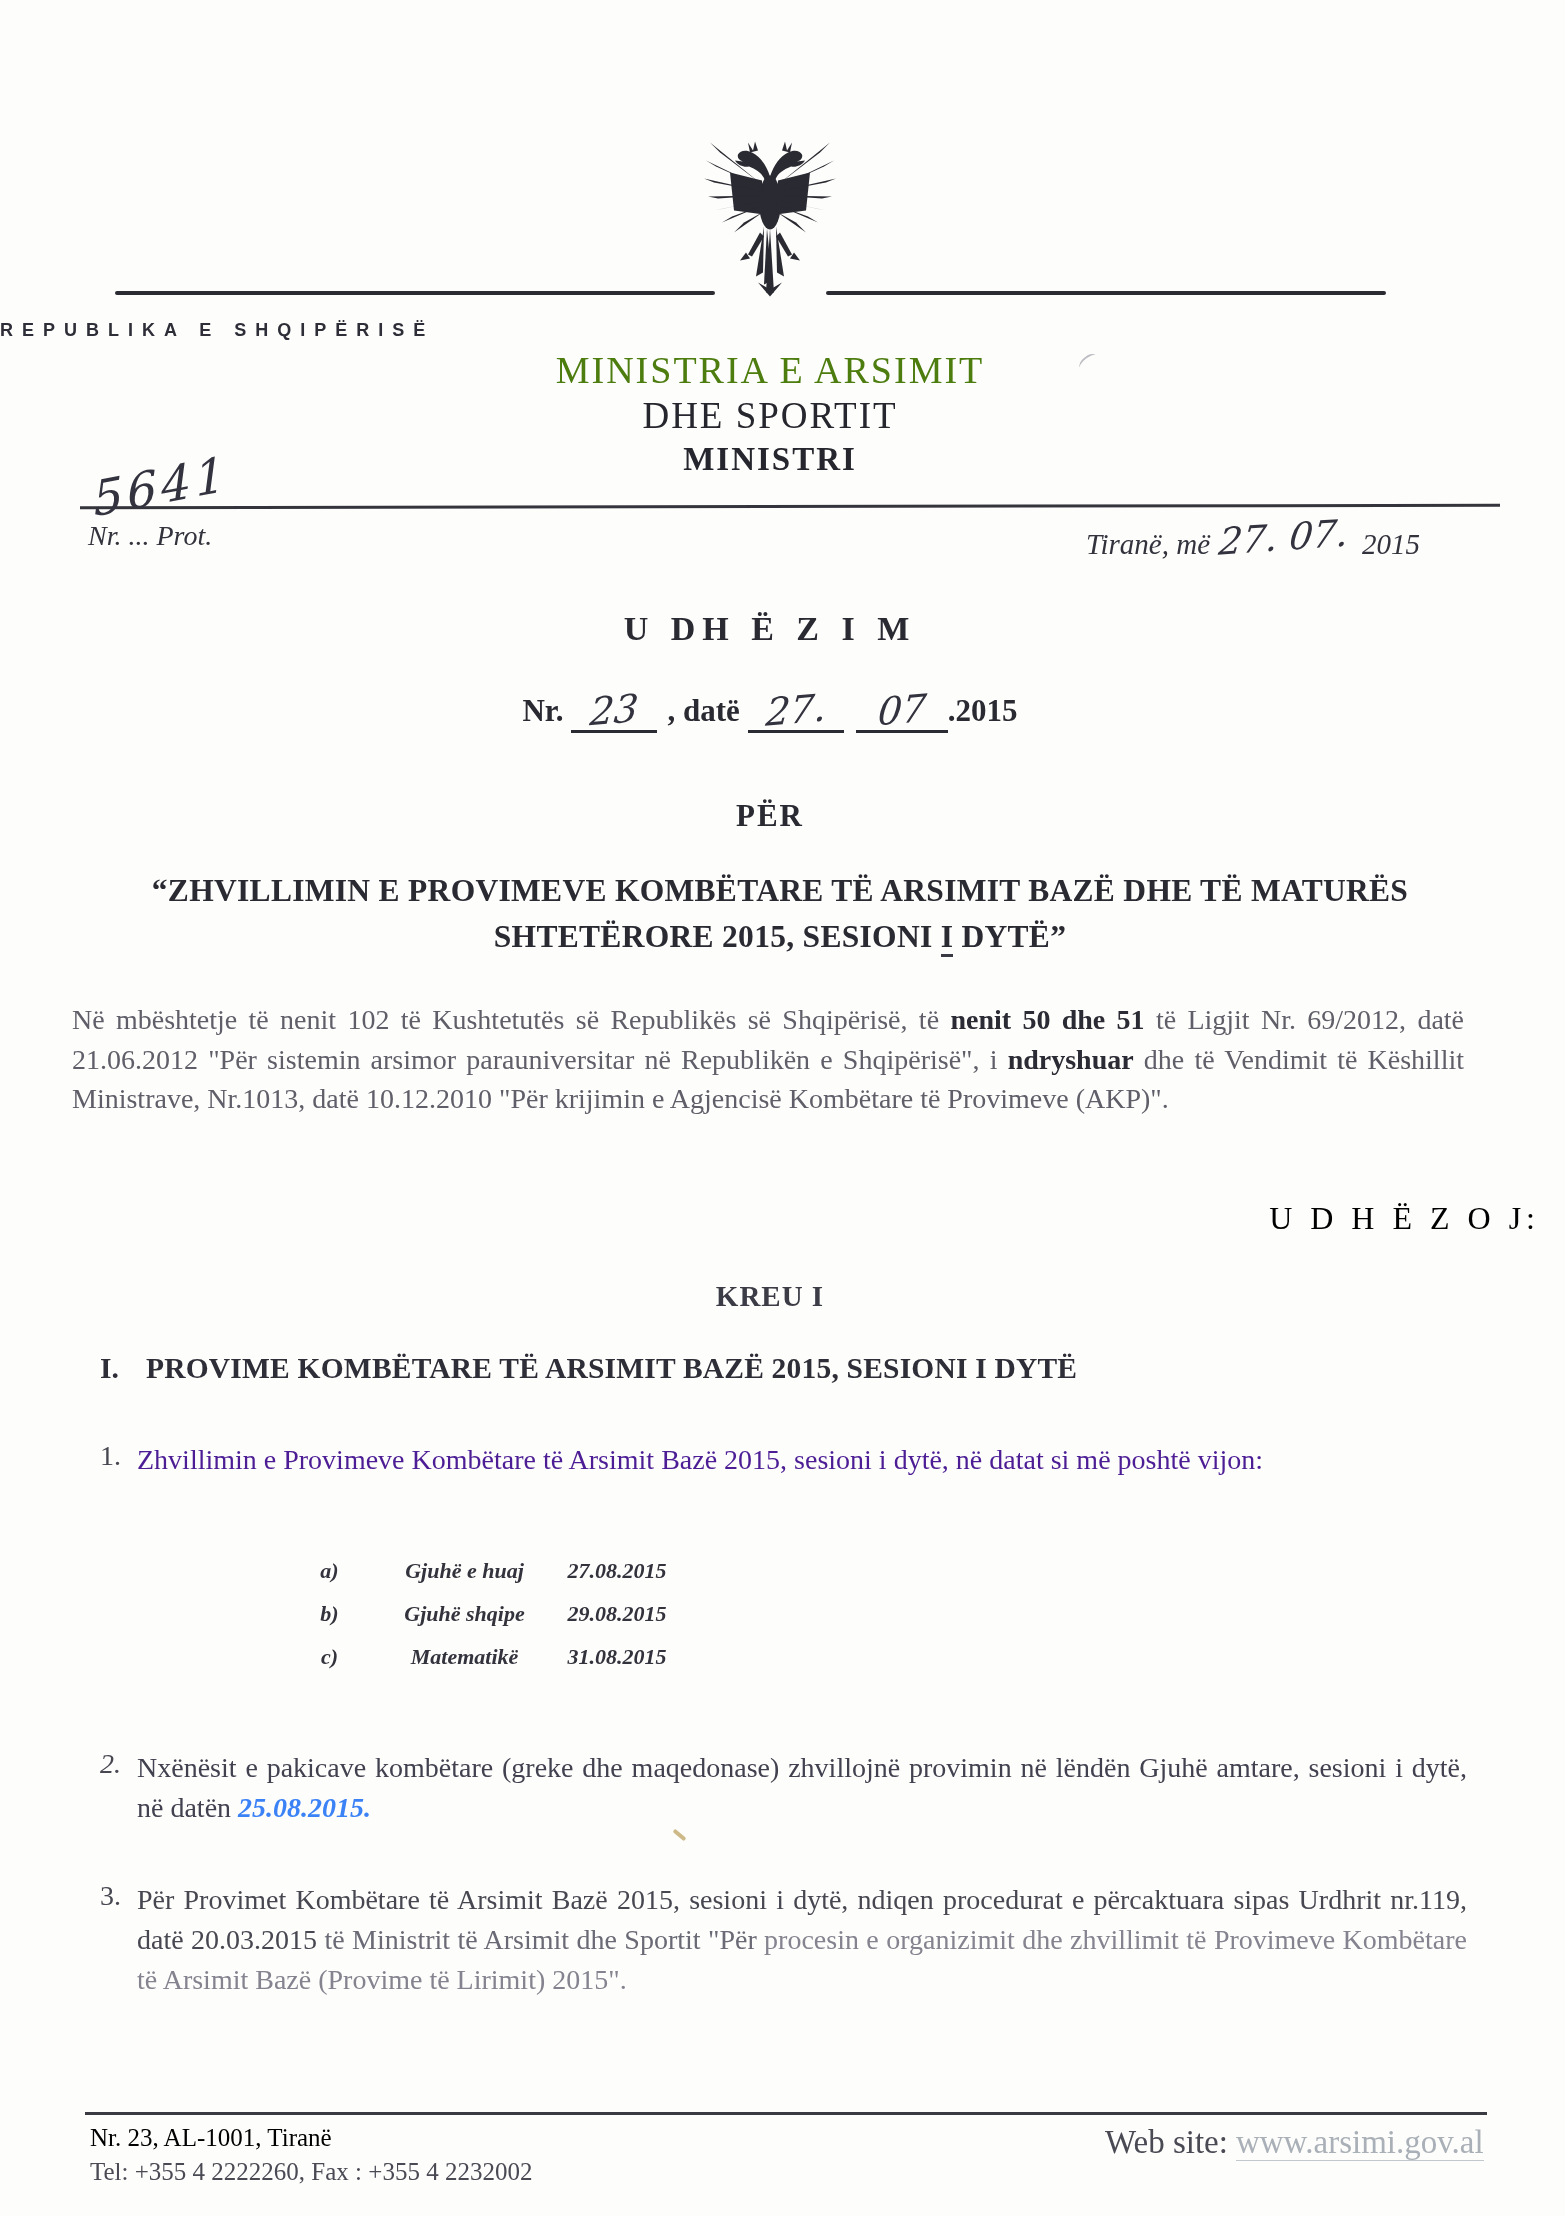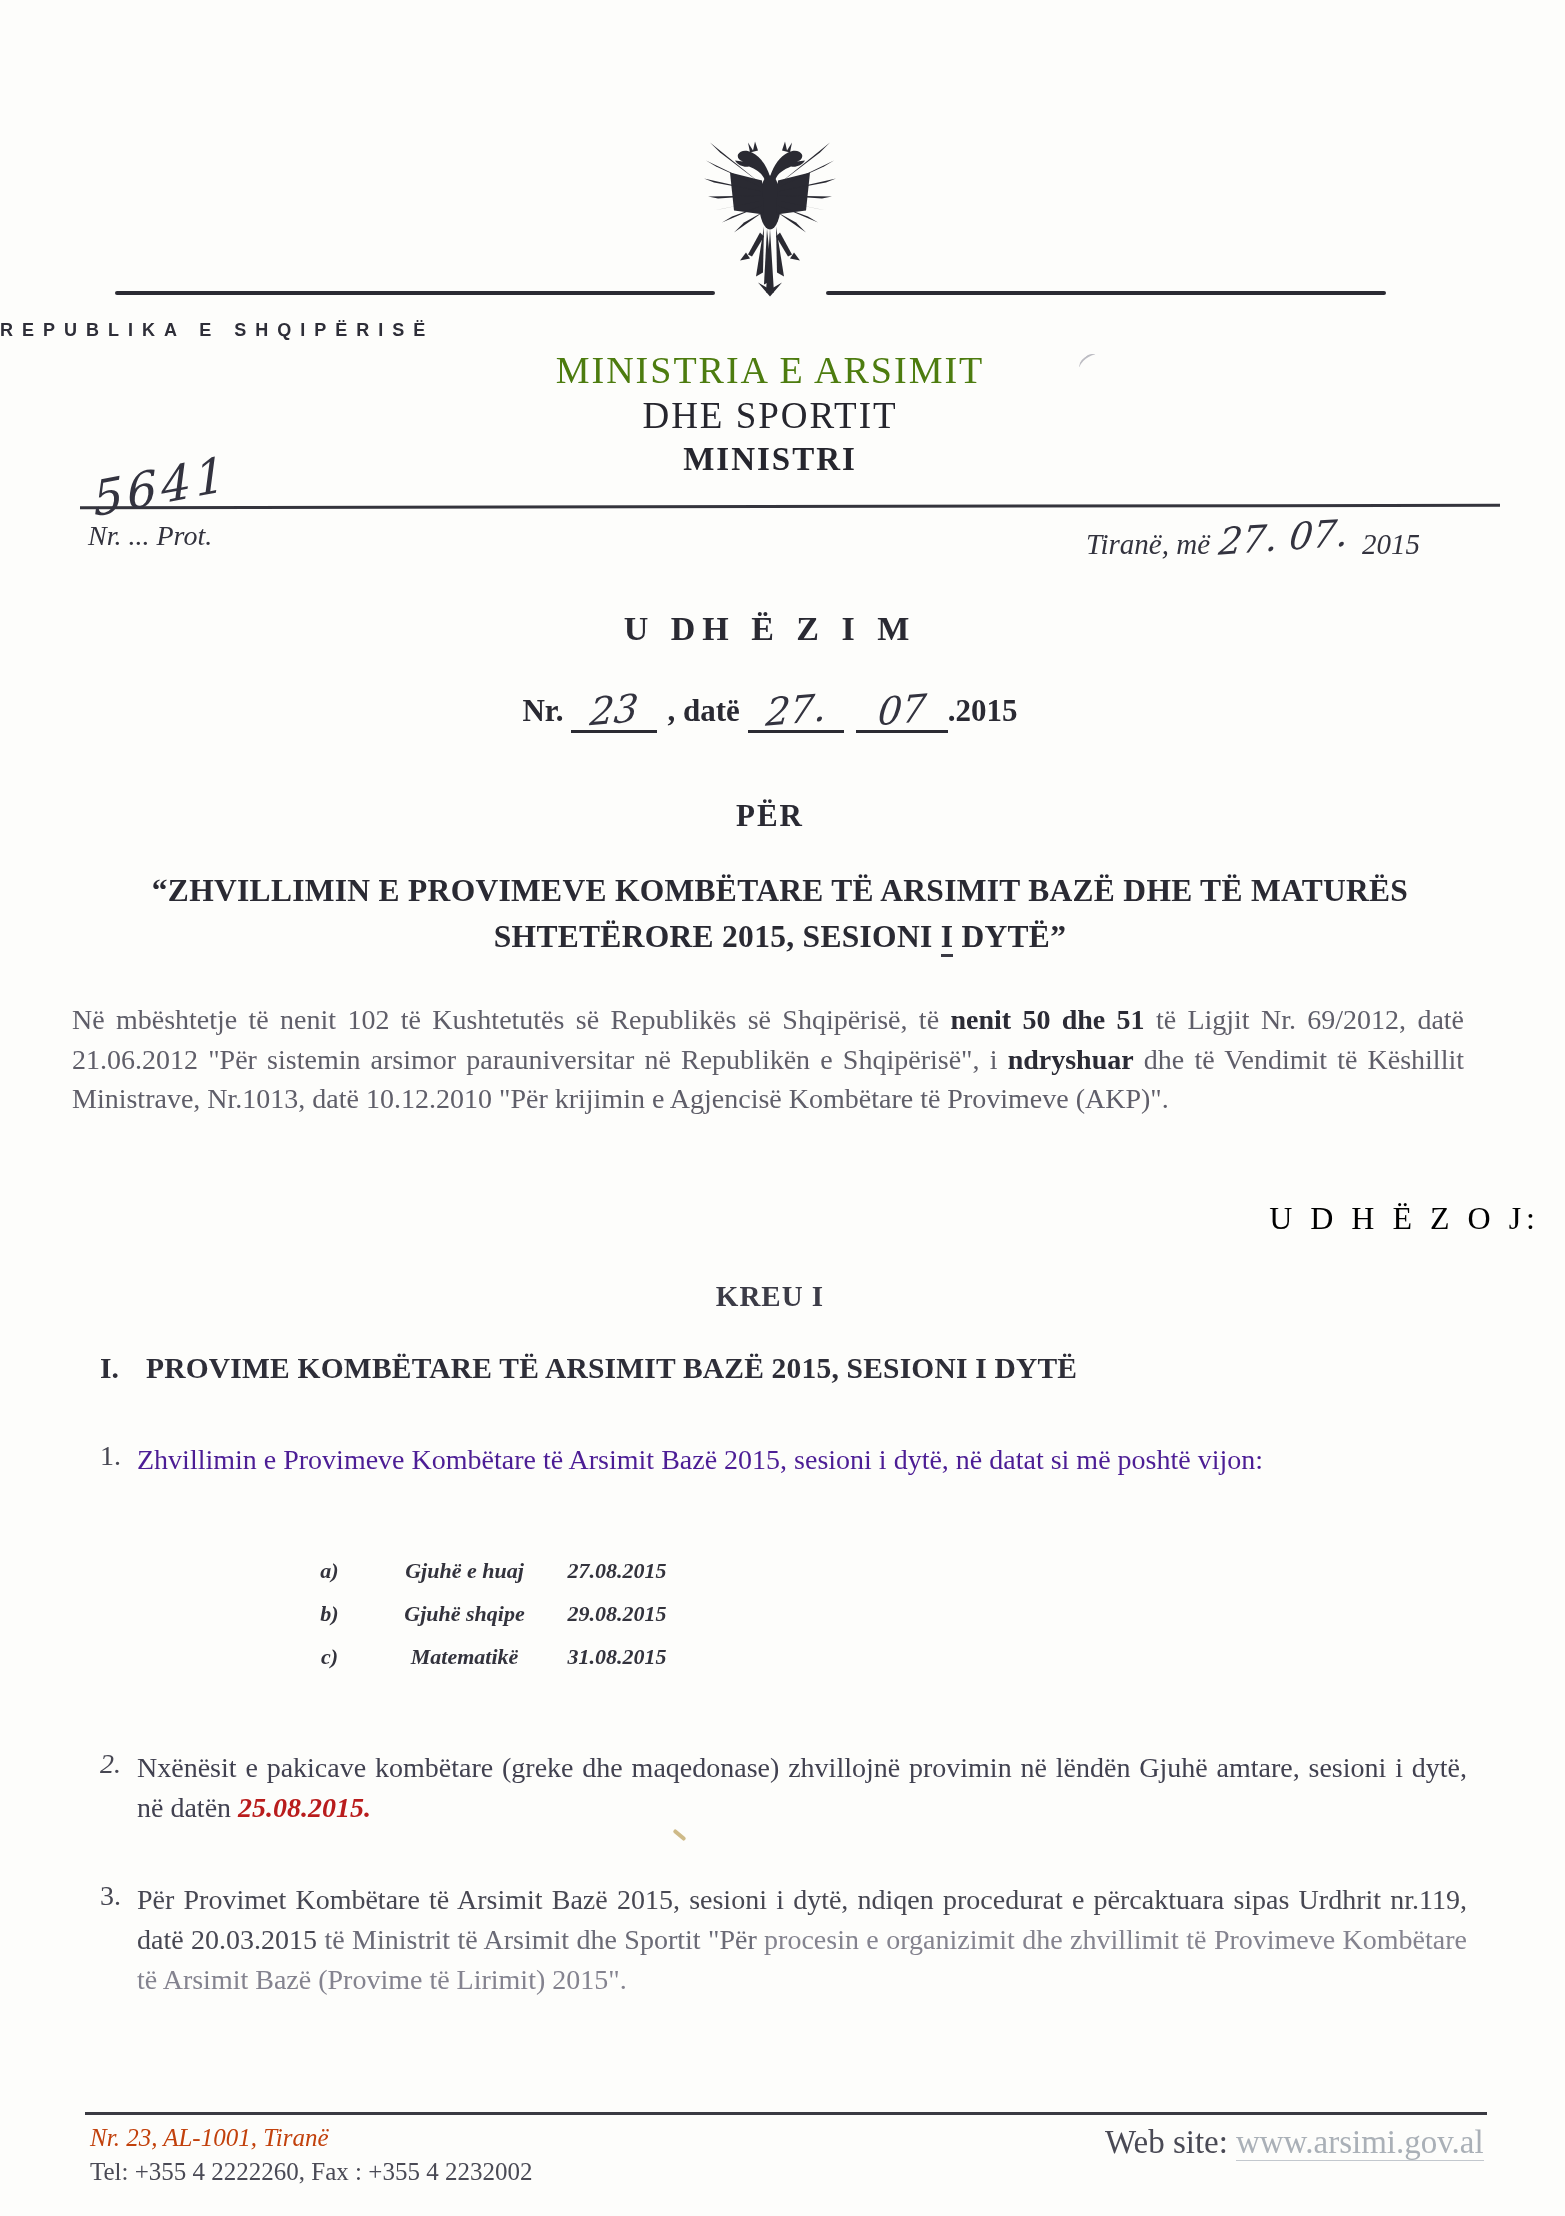--- a/index.html
+++ b/index.html
@@ -67,35 +67,35 @@
     font-size:29.5px;font-weight:bold;color:#2e2e38;letter-spacing:.2px;}
   .item-num{position:absolute;font-size:28px;color:#474752;}
   .item-body{position:absolute;width:1330px;font-size:28px;line-height:40px;
     text-align:justify;color:#474752;}
   .n1{left:100px;top:1440px;font-style:normal;}
   .b1{left:137px;top:1440px;color:#4c1d95;}
   .n2{left:100px;top:1748px;font-style:italic;}
   .b2{left:137px;top:1748px;color:#414150;}
   .n3{left:100px;top:1880px;}
   .b3{left:137px;top:1880px;}
-  .item-body .bold-date{font-weight:bold;font-style:italic;color:#b91c1c;}
+  .item-body .bold-date{font-weight:bold;font-style:italic;color:#3b82f6;}
   .item-body .fade2{color:#6a6a76;}
   .item-body .fade3{color:#84838f;}
   
   .sched-row{position:absolute;left:132px;width:700px;height:43px;
     font-size:22px;font-weight:bold;font-style:italic;color:#33333d;white-space:nowrap;text-align:center;}
   .sr0{top:1558px;} .sr1{top:1601px;} .sr2{top:1644px;}
   .sched-letter{display:inline-block;width:64px;}
   .sched-subject{display:inline-block;width:206px;}
   .sched-date{display:inline-block;}
   .artifact-yellow{position:absolute;left:672px;top:1833px;width:15px;height:4px;
     background:#c2a96b;transform:rotate(40deg);border-radius:2px;opacity:.8;}
   
   .footer-rule{position:absolute;left:85px;top:2112px;width:1402px;height:3px;background:#3a3a42;}
-  .footer-address{position:absolute;left:90px;top:2124px;font-size:25px;color:#c2410c;font-style:italic;}
+  .footer-address{position:absolute;left:90px;top:2124px;font-size:25px;color:#000000;}
   .footer-tel{position:absolute;left:90px;top:2158px;font-size:25px;color:#4a4a55;}
   .footer-web{position:absolute;left:1105px;top:2124px;font-size:33px;color:#4a4a55;white-space:nowrap;}
   .footer-web .url{color:#aab0b7;border-bottom:1.5px solid #c3c8ce;margin-left:8px;}
 </style>
 </head>
 <body>
 
 <div class="page">
 
   <div class="emblem">

